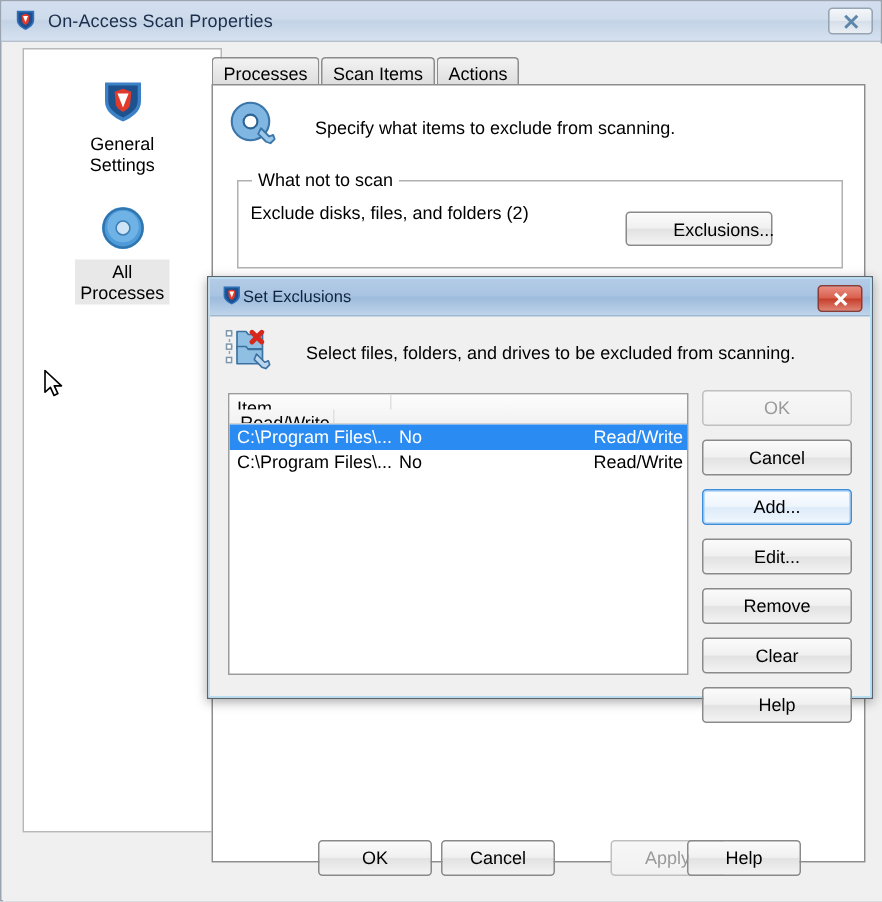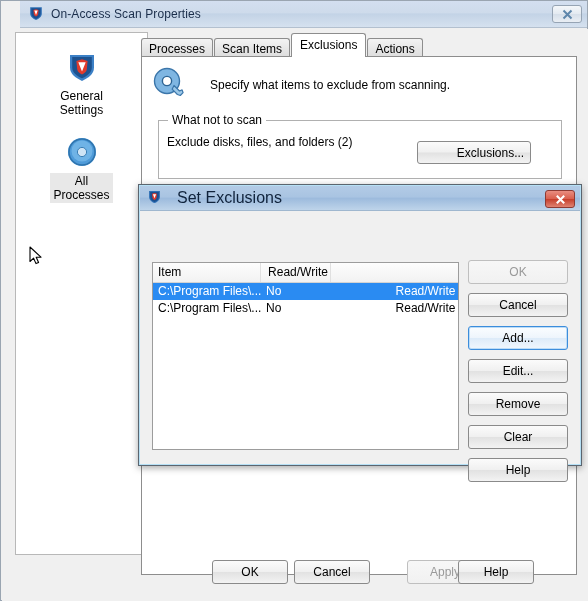--- a/index.html
+++ b/index.html
@@ -28,21 +28,20 @@
   }
   #main-titlebar {
     position: relative;
     height: 27px;
     background: linear-gradient(to bottom, #d3dff0 0%, #cedbeb 45%, #c3d3e6 50%, #d5e1ef 100%);
     border-bottom: 1px solid #b3c0cf;
     display: flex;
     align-items: center;
     padding-left: 8px;
     box-sizing: border-box;
-    margin-left: 19px;
   }
   #main-title-text {
     font-size: 12px;
     color: #1b2e4b;
     margin-left: 7px;
     letter-spacing: .1px;
   }
   .titlebar-close {
     position: absolute;
     right: 5px; top: 4px;
@@ -198,21 +197,21 @@
   }
   .btn.focus {
     border: 1px solid #3c8ddc;
     box-shadow: inset 0 0 0 1px #bcdcf7;
     background: linear-gradient(to bottom, #fbfdff 0%, #eef5fc 48%, #ddebf9 52%, #f0f7fd 100%);
   }
 
   #btn-exclusions {
     position: absolute;
     left: 275px; top: 84px;
-    width: 114px; height: 23px; padding-left: 33px;
+    width: 98px; height: 23px; padding-left: 33px;
   }
 
   
   #main-buttons {
     position: absolute;
     left: 0; bottom: 17px;
     width: 586px;
     height: 24px;
   }
   #main-buttons .btn {
@@ -246,23 +245,23 @@
     position: relative;
     height: 25px;
     background: linear-gradient(to bottom, #b3cbe6 0%, #a9c4e2 45%, #9dbbdd 52%, #bed4ea 100%);
     display: flex;
     align-items: center;
     padding-left: 7px;
     box-sizing: border-box;
     border-bottom: 1px solid #9fb7cf;
   }
   #dialog-title-text {
-    font-size: 16px;
+    font-size: 11px;
     color: #10233c;
-    margin-left: 15px;
+    margin-left: 0;
   }
   #dialog-body {
     position: absolute;
     left: 1px; top: 26px; right: 1px; bottom: 1px;
     background: #f0f0f0;
   }
   #dialog-header {
     position: absolute;
     left: 9px; top: 6px;
     display: flex; align-items: flex-start;
@@ -281,20 +280,21 @@
     background: #ffffff;
     border: 1px solid #9c9c9c;
     box-sizing: border-box;
     overflow: hidden;
   }
   #lv-header {
     display: flex;
     height: 19px;
     background: linear-gradient(to bottom, #fdfdfd 0%, #f2f2f2 100%);
     border-bottom: 1px solid #d3d3d3;
+    flex-direction: column;
   }
   #lv-header .lv-col {
     font-size: 12px;
     line-height: 19px;
     padding-left: 5px;
     box-sizing: border-box;
     border-right: 1px solid #e0e0e0;
     white-space: nowrap;
     overflow: hidden;
   }
@@ -395,21 +395,20 @@
         <span class="side-label">
           <span>All</span><br>
           <span>Processes</span>
         </span>
       </div>
     </div>
 
     <div id="tabstrip">
       <div class="tab">Processes</div>
       <div class="tab">Scan Items</div>
-      <div class="tab active">Exclusions</div>
       <div class="tab">Actions</div>
     </div>
 
     <div id="tabpanel">
 
       <div id="panel-header">
         <span>
           <svg width="36" height="36" viewBox="0 0 36 36">
             <circle cx="15" cy="15" r="12.5" fill="#7fb6e2" stroke="#3b76aa" stroke-width="1.4"></circle>
             <circle cx="15" cy="15" r="4.6" fill="#ffffff" stroke="#2d6494" stroke-width="1.4"></circle>
@@ -452,20 +451,35 @@
       <span id="dialog-title-text">Set Exclusions</span>
       <div class="titlebar-close active">
         <svg width="11" height="11" viewBox="0 0 11 11">
           <path d="M1.8 1.8 L9.2 9.2 M9.2 1.8 L1.8 9.2" stroke="#ffffff" stroke-width="2.1" fill="none"></path>
         </svg>
       </div>
     </div>
 
     <div id="dialog-body">
 
+      <div id="dialog-header">
+        <span>
+          <svg width="34" height="32" viewBox="0 0 34 32">
+            <path d="M3 4h2M3 4v18h2M3 13h2" stroke="#8aa4bb" stroke-width="1" fill="none" stroke-dasharray="2 2"></path>
+            <rect x="1" y="2.5" width="3.4" height="3.4" fill="#ffffff" stroke="#7e97ad"></rect>
+            <rect x="1" y="11.4" width="3.4" height="3.4" fill="#ffffff" stroke="#7e97ad"></rect>
+            <rect x="1" y="20.3" width="3.4" height="3.4" fill="#ffffff" stroke="#7e97ad"></rect>
+            <path d="M8 3h6l1.6 2h9.4v9.5H8z" fill="#8fbfe2" stroke="#3c72a1" stroke-width="1.1" stroke-linejoin="round"></path>
+            <path d="M8 13h6l1.6 2h9.4v9.5H8z" fill="#8fbfe2" stroke="#3c72a1" stroke-width="1.1" stroke-linejoin="round"></path>
+            <path d="M18 3.5l6.5 6.5M24.5 3.5L18 10" stroke="#d8271c" stroke-width="3.2" stroke-linecap="round"></path>
+            <path d="M21 18l5.5 5.5 2.4-1 .9 2.6-2.6 2.6-2.6-.9-5.1-5.1z" fill="#b9d6ec" stroke="#3c72a1" stroke-width="1.1" stroke-linejoin="round"></path>
+          </svg>
+        </span>
+        <span id="dialog-header-text">Select files, folders, and drives to be excluded from scanning.</span>
+      </div>
 
       <div id="listview">
         <div id="lv-header">
           <div class="lv-col c0">Item</div>
           <div class="lv-col c2">Read/Write</div>
         </div>
         <div class="lv-row selected">
           <div class="lv-cell c0">C:\Program Files\...</div>
           <div class="lv-cell c1">No</div>
           <div class="lv-cell c2">Read/Write</div>

